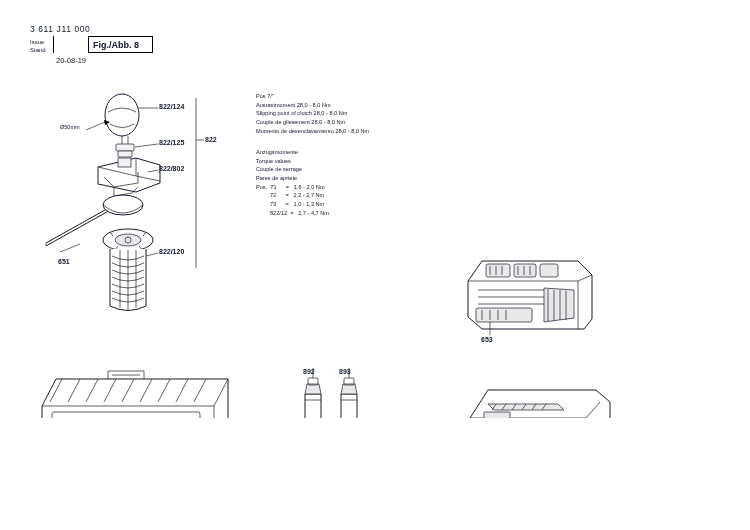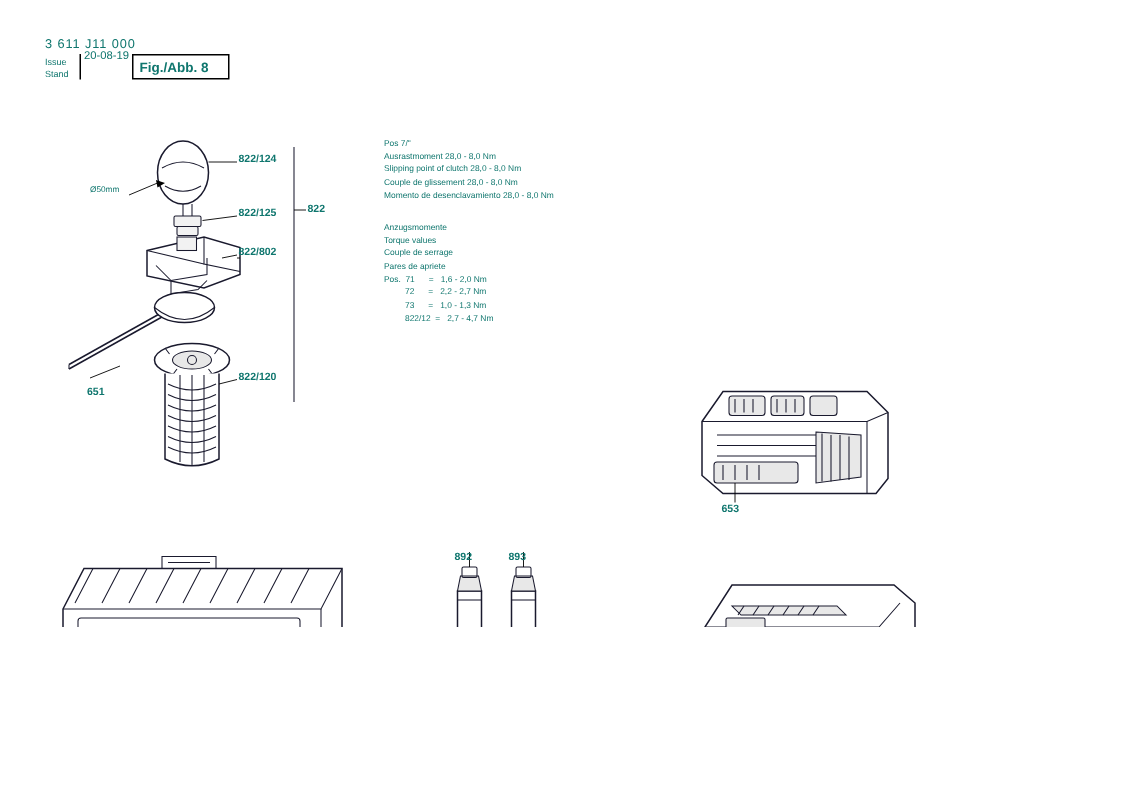--- a/index.html
+++ b/index.html
@@ -6,41 +6,41 @@
     margin: 0;
     padding: 0;
     background: #ffffff;
   }
   #page {
     position: relative;
     width: 750px;
     height: 418px;
     background: #ffffff;
     font-family: "Liberation Sans", sans-serif;
-    color: #0f766e;
+    color: #0f172a;
     overflow: hidden;
   }
   .txt {
     position: absolute;
     white-space: pre;
     line-height: 1.22;
   }
   
   #hdr-partno {
     left: 30px; top: 24px;
     font-size: 8.5px;
     letter-spacing: 0.6px;
   }
   #hdr-issue-label {
     left: 30px; top: 38px;
     font-size: 6px;
     line-height: 1.35;
   }
   #hdr-date {
-    left: 56px; top: 32px;
+    left: 56px; top: 56px;
     font-size: 7.5px;
   }
   #hdr-divider-v {
     position: absolute;
     left: 53px; top: 36px;
     width: 1px; height: 17px;
     background: #000;
   }
   #hdr-fig-box {
     position: absolute;

